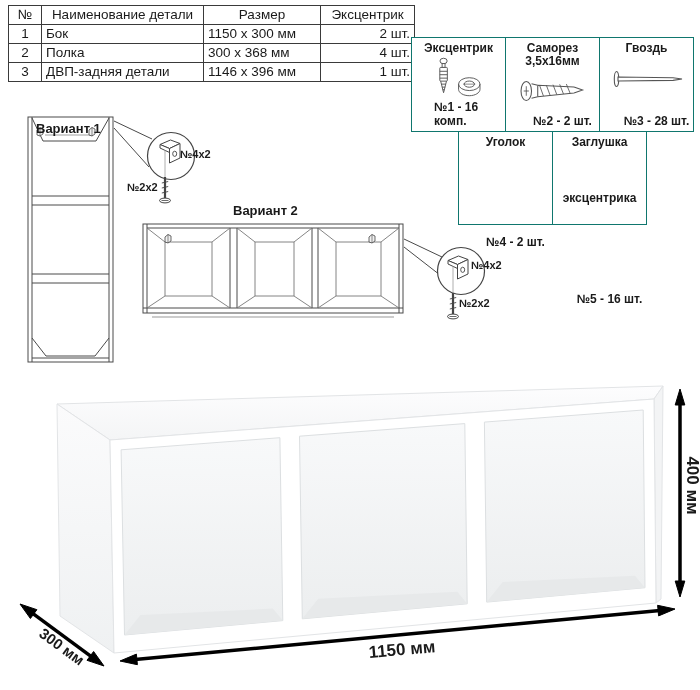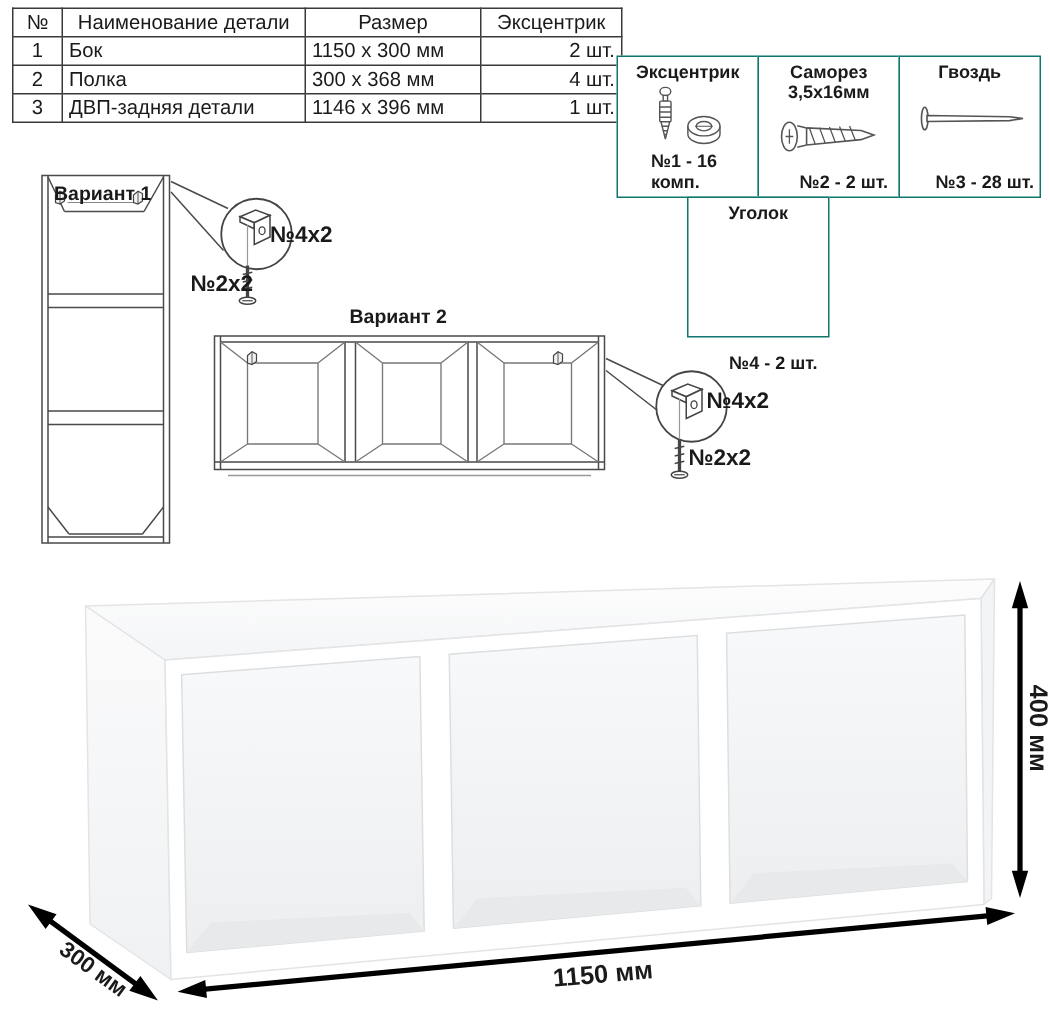--- a/index.html
+++ b/index.html
@@ -26,21 +26,21 @@
            display:flex;flex-direction:column;align-items:center;padding:4px 2px 3px;}
   .hw-cell + .hw-cell{margin-left:-1px;}
   .hw-row2 .hw-cell{height:94px;gap:43px;}
   .hw-title{font-weight:bold;font-size:12px;line-height:1.12;text-align:center;}
   .hw-icon{margin:auto;display:block;}
   .hw-count{font-weight:bold;font-size:12px;margin-top:auto;padding-left:20px;}
 
   
   .lbl{position:absolute;white-space:nowrap;line-height:1;}
   .variant-title{font-weight:bold;font-size:13px;}
-  .callout-label{font-weight:bold;font-size:15px;}
+  .callout-label{font-weight:bold;font-size:11px;}
   .dim{font-weight:bold;font-size:17px;text-align:center;}
   .dim-width{left:342px;top:641px;width:120px;transform:rotate(-5deg);}
   .dim-depth{left:12px;top:639px;width:100px;font-size:15px;transform:rotate(36deg);}
   .dim-height{left:652px;top:477px;width:80px;transform:rotate(90deg);}
 </style>
 </head>
 <body>
 
 <div class="stage">
 
@@ -225,20 +225,30 @@
         <svg class="hw-icon" width="64" height="48" viewBox="0 0 64 50" fill="#fff" stroke="#555" stroke-width="1.1">
           <polygon points="10,10 22,5 22,28 10,35"></polygon>
           <ellipse cx="16" cy="15" rx="2.2" ry="3"></ellipse>
           <polygon points="10,35 22,28 28,31 16,38"></polygon>
           <polygon points="34,13 46,8 46,30 34,37"></polygon>
           <polygon points="34,37 46,30 56,34 44,41"></polygon>
           <circle cx="30" cy="36" r="1.4" fill="#555"></circle>
         </svg>
         <div class="hw-count">№4 - 2 шт.</div>
       </div>
+      <div class="hw-cell">
+        <div class="hw-title">Заглушка</div>
+        <div class="hw-title">эксцентрика</div>
+        <svg class="hw-icon" width="44" height="44" viewBox="0 0 44 48" fill="#fff" stroke="#555" stroke-width="1.1">
+          <ellipse cx="27" cy="24" rx="7" ry="15"></ellipse>
+          <path d="M24,10.5 C21,14 19.5,18.5 19.5,24 C19.5,29.5 21,34 24,37.5" fill="none" stroke-width="0.8"></path>
+          <rect x="13" y="19.5" width="8" height="9"></rect>
+        </svg>
+        <div class="hw-count">№5 - 16 шт.</div>
+      </div>
     </div>
   </div>
 
   <div class="lbl variant-title" style="left:36px;top:78px;margin-top:44px;">Вариант 1</div>
   <div class="lbl variant-title" style="left:233px;top:204px;">Вариант 2</div>
 
   <div class="lbl callout-label" style="left:180px;top:149px;">№4х2</div>
   <div class="lbl callout-label" style="left:127px;top:182px;">№2х2</div>
   <div class="lbl callout-label" style="left:471px;top:260px;">№4х2</div>
   <div class="lbl callout-label" style="left:459px;top:298px;">№2х2</div>

